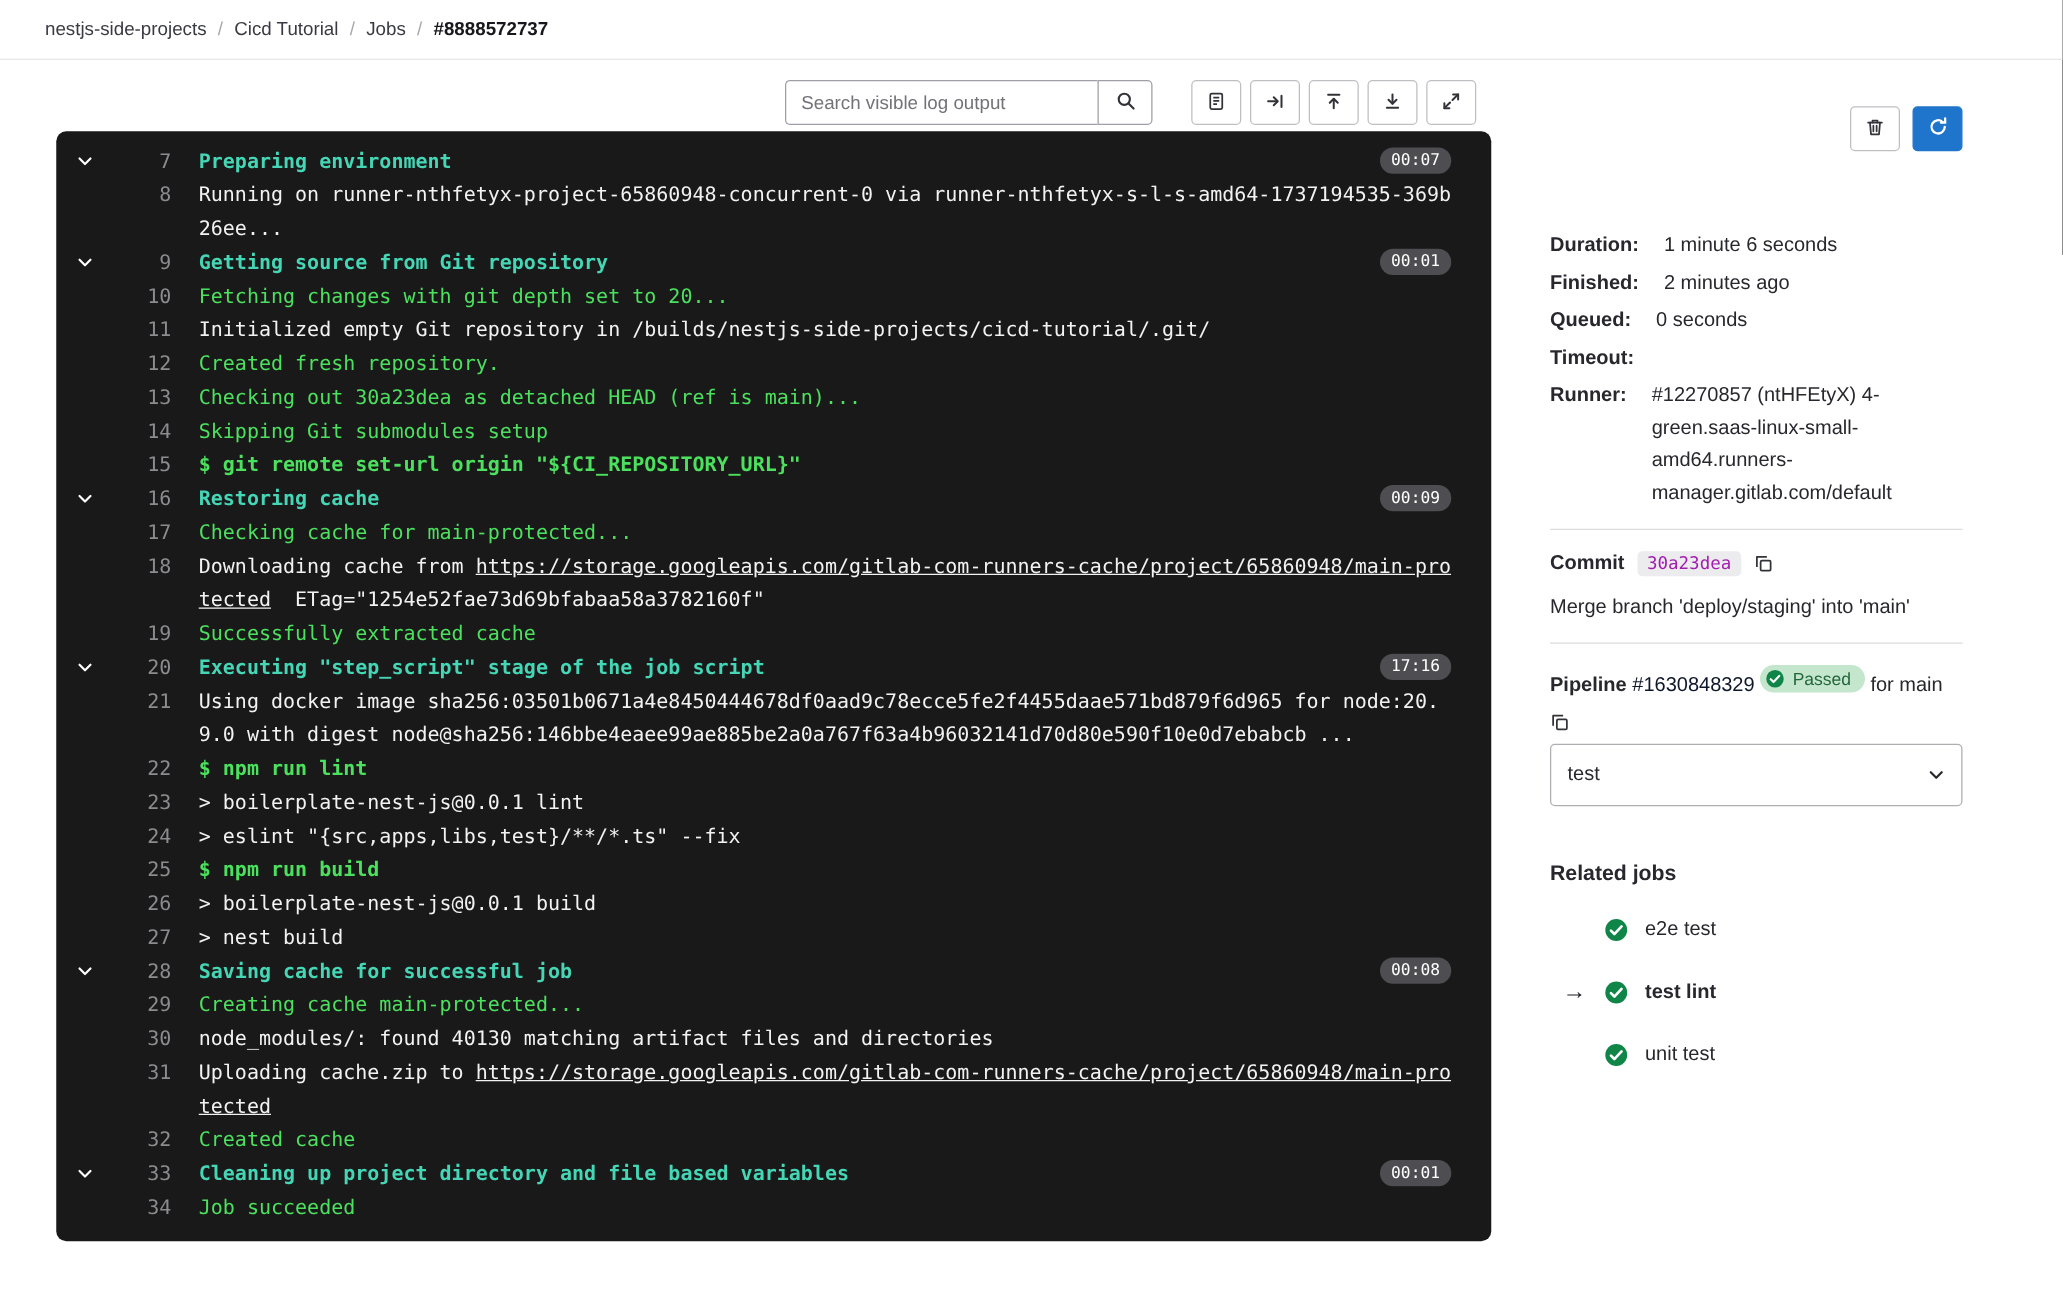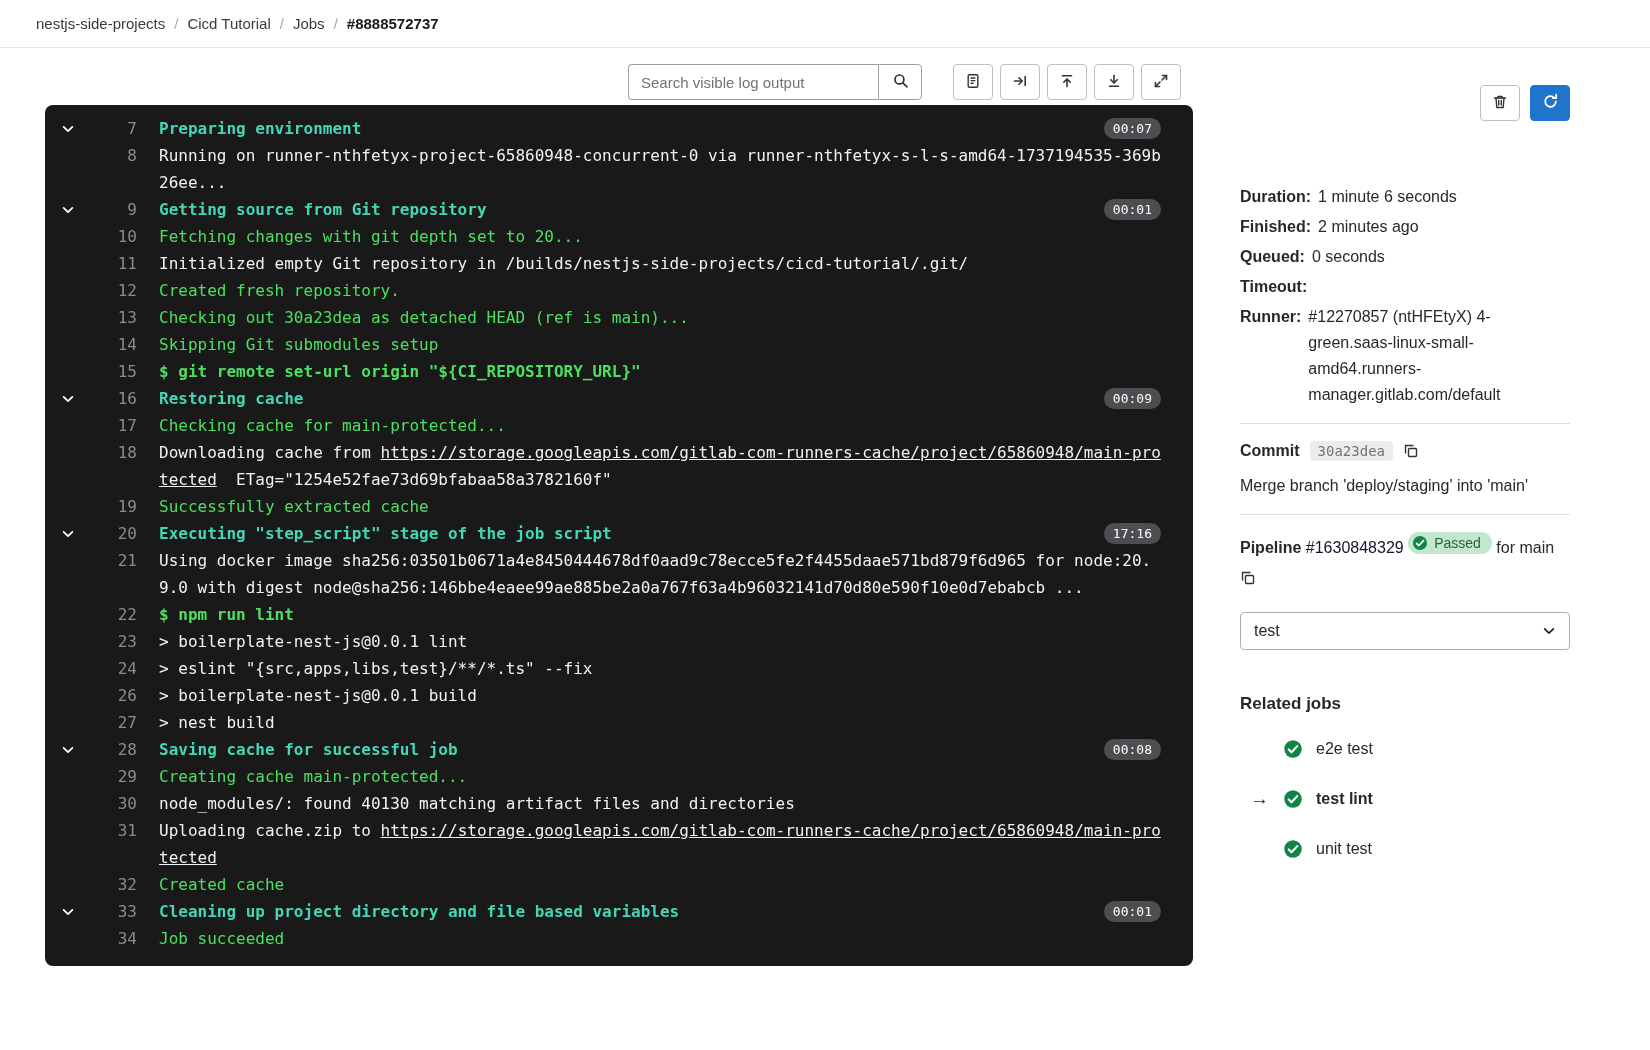--- a/index.html
+++ b/index.html
@@ -37,40 +37,40 @@
   .seg-plain{color:#f2f2f2}
   .seg-link{color:#f2f2f2;text-decoration:underline}
   .dur{flex:none;margin-left:12px;margin-top:3px;background:#4e4d52;color:#fff;border-radius:11px;padding:0 9px;font-size:13px;line-height:21px;height:21px}
 
   
   .sidebar{width:330px;margin-left:47px;padding-top:37px;font-size:16px;flex:none}
   .sidebar-actions{display:flex;justify-content:flex-end;gap:10px;margin-bottom:63px}
   .action-btn{width:40px;height:36px;border:1px solid #bfbfc3;border-radius:4px;background:#fff;display:flex;align-items:center;justify-content:center;cursor:pointer;color:#333238}
   .action-btn.primary{background:#1f75cb;border-color:#1f75cb;color:#fff}
 
-  .detail-row{display:flex;gap:7px;line-height:26px;margin-bottom:4px}
+  .detail-row{display:flex;gap:20px;line-height:26px;margin-bottom:4px}
   .detail-label{font-weight:bold;flex:none}
   .detail-value{flex:1;overflow-wrap:anywhere}
   .help-icon{display:inline-block;vertical-align:-3px;margin-left:3px;cursor:pointer}
 
   .divider{border:none;border-top:1px solid #dcdcde;margin:15px 0 17px}
 
   .commit-row{display:flex;align-items:center;gap:10px}
   .commit-label{font-weight:bold}
-  .sha-chip{background:#ececef;border-radius:4px;padding:2px 8px;font-family:"DejaVu Sans Mono","Liberation Mono",monospace;font-size:14px;color:#737373;cursor:pointer}
+  .sha-chip{background:#ececef;border-radius:4px;padding:2px 8px;font-family:"DejaVu Sans Mono","Liberation Mono",monospace;font-size:14px;color:#a21caf;cursor:pointer}
   .copy-btn{display:inline-flex;align-items:center;cursor:pointer;color:#333238;vertical-align:-2px}
   .commit-message{margin-top:12px;line-height:26px}
 
   .pipeline-block{line-height:31px}
   .pb-label{font-weight:bold}
   .pb-link{color:#0f172a}
   .status-badge{display:inline-flex;align-items:center;gap:6px;background:#c3e6cd;color:#24663b;border-radius:13px;padding:2px 11px 2px 4px;font-size:14px;line-height:18px;vertical-align:2px;cursor:pointer}
   .status-badge svg{width:16px;height:16px;display:block}
 
-  .stage-dropdown{margin-top:18px;width:100%;height:38px;border:1px solid #aeaeb3;border-radius:4px;display:flex;align-items:center;justify-content:space-between;padding:0 13px;cursor:pointer;background:#fff}
+  .stage-dropdown{width:100%;height:50px;border:1px solid #aeaeb3;border-radius:4px;display:flex;align-items:center;justify-content:space-between;padding:0 13px;cursor:pointer;background:#fff}
   .dd-chev{color:#28272d;display:flex}
 
   .related-title{font-weight:bold;font-size:17px;margin-top:44px}
   .related-list{margin-top:10px}
   .job-row{display:flex;align-items:center;height:50px;cursor:pointer}
   .job-arrow{width:43px;flex:none;padding-left:10px;font-size:19px;color:#18171d}
   .job-status{display:flex;flex:none}
   .job-status svg{width:20px;height:20px;display:block}
   .job-name{margin-left:13px;color:#28272d}
   .job-row.current .job-name{font-weight:bold}
@@ -244,20 +244,25 @@
           <span class="lnum">23</span>
           <span class="ltext"><span class="seg-plain">&gt; boilerplate-nest-js@0.0.1 lint</span></span>
         </div>
         <div class="log-line">
           <span class="chev"></span>
           <span class="lnum">24</span>
           <span class="ltext"><span class="seg-plain">&gt; eslint "{src,apps,libs,test}/**/*.ts" --fix</span></span>
         </div>
         <div class="log-line">
           <span class="chev"></span>
+          <span class="lnum">25</span>
+          <span class="ltext"><span class="seg-cmd">$ npm run build</span></span>
+        </div>
+        <div class="log-line">
+          <span class="chev"></span>
           <span class="lnum">26</span>
           <span class="ltext"><span class="seg-plain">&gt; boilerplate-nest-js@0.0.1 build</span></span>
         </div>
         <div class="log-line">
           <span class="chev"></span>
           <span class="lnum">27</span>
           <span class="ltext"><span class="seg-plain">&gt; nest build</span></span>
         </div>
         <div class="log-line">
           <span class="chev">

